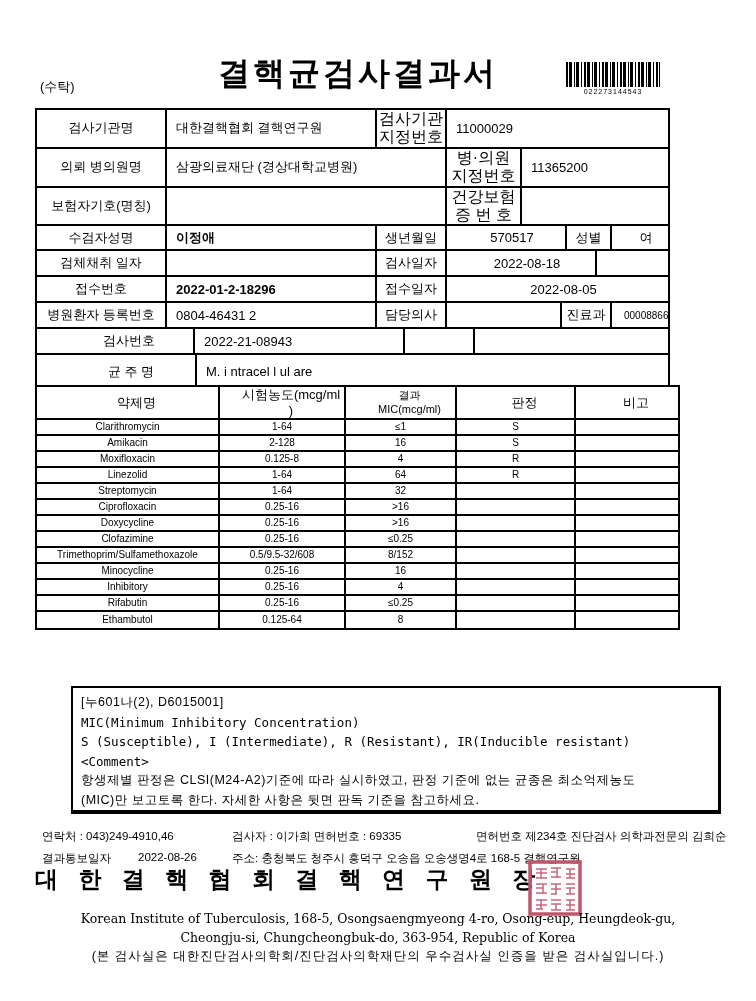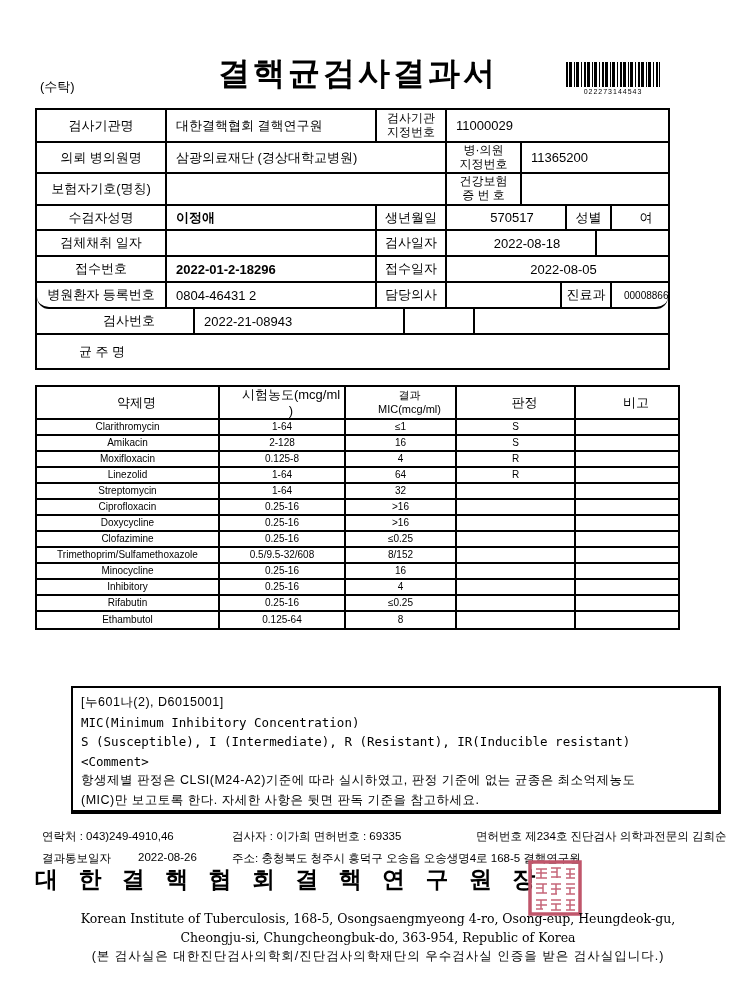--- a/index.html
+++ b/index.html
@@ -21,36 +21,36 @@
     background:repeating-linear-gradient(90deg,
       #000 0 2px,#fff 2px 3px,#000 3px 6px,#fff 6px 8px,
       #000 8px 9px,#fff 9px 10px,#000 10px 13px,#fff 13px 15px,
       #000 15px 16px,#fff 16px 18px);
   }
   .barcode-num { font-size:7px; letter-spacing:1px; margin-top:1px; }
 
   
   .info-table { position:absolute; left:35px; top:108px; width:635px; border:2px solid #000; background:#fff; }
   .irow { display:grid; border-bottom:2px solid #000; }
-  .irow:last-child { border-bottom:none; }
+  .irow:last-child { border-bottom:none;padding-left:30px; }
   .icell { border-right:2px solid #000; display:flex; align-items:center; font-size:13px; min-height:100%; }
   .icell:last-child { border-right:none; }
   .lab { justify-content:center; text-align:center; }
-  .lab.sm { font-size:12px; line-height:1.15; white-space:pre-line; }
+  .lab.sm { font-size:16px; line-height:1.15; white-space:pre-line; }
   .val { padding-left:9px; }
   .ctr { justify-content:center; padding-left:12px; }
   .b { font-weight:bold; }
   .tiny { font-size:10px; }
   .r1 { grid-template-columns:130px 210px 70px 1fr; min-height:33px; }
   .r2 { grid-template-columns:130px 280px 75px 1fr; min-height:31px; }
   .r3 { grid-template-columns:130px 280px 75px 1fr; min-height:32px; }
   .r4 { grid-template-columns:130px 210px 70px 120px 45px 1fr; min-height:25px; }
   .r5 { grid-template-columns:130px 210px 70px 150px 1fr; min-height:26px; }
   .r6 { grid-template-columns:130px 210px 70px 1fr; min-height:26px; }
-  .r7 { grid-template-columns:130px 210px 70px 115px 50px 1fr; min-height:26px;border-radius:12px; }
+  .r7 { grid-template-columns:130px 210px 70px 115px 50px 1fr; min-height:26px; }
   .r8 { grid-template-columns:130px 210px 70px 1fr; min-height:26px;padding-left:28px; }
   .r9 { grid-template-columns:130px 1fr; min-height:33px; }
 
   
   .drug-table { position:absolute; left:35px; top:385px; width:645px; border:2px solid #000; background:#fff; }
   .dhead, .drow { display:grid; grid-template-columns:183px 126px 111px 119px 1fr; border-bottom:2px solid #000; }
   .drow:last-child { border-bottom:none; }
   .dhead { min-height:30px; }
   .drow { min-height:16px; }
   .dcell { border-right:2px solid #000; display:flex; align-items:center; justify-content:center; text-align:center; font-size:10px; line-height:1.2; }
@@ -145,20 +145,21 @@
       <div class="icell val ctr tiny">00008866</div>
     </div>
     <div class="irow r8">
       <div class="icell lab">검사번호</div>
       <div class="icell val">2022-21-08943</div>
       <div class="icell"></div>
       <div class="icell"></div>
     </div>
     <div class="irow r9">
       <div class="icell lab">균 주 명</div>
+      <div class="icell val">M. i ntracel l ul are</div>
     </div>
   </div>
 
   <div class="drug-table">
     <div class="dhead">
       <div class="dcell">약제명</div>
       <div class="dcell">시험농도(mcg/ml )</div>
       <div class="dcell mic-h">결과
 MIC(mcg/ml)</div>
       <div class="dcell">판정</div>

